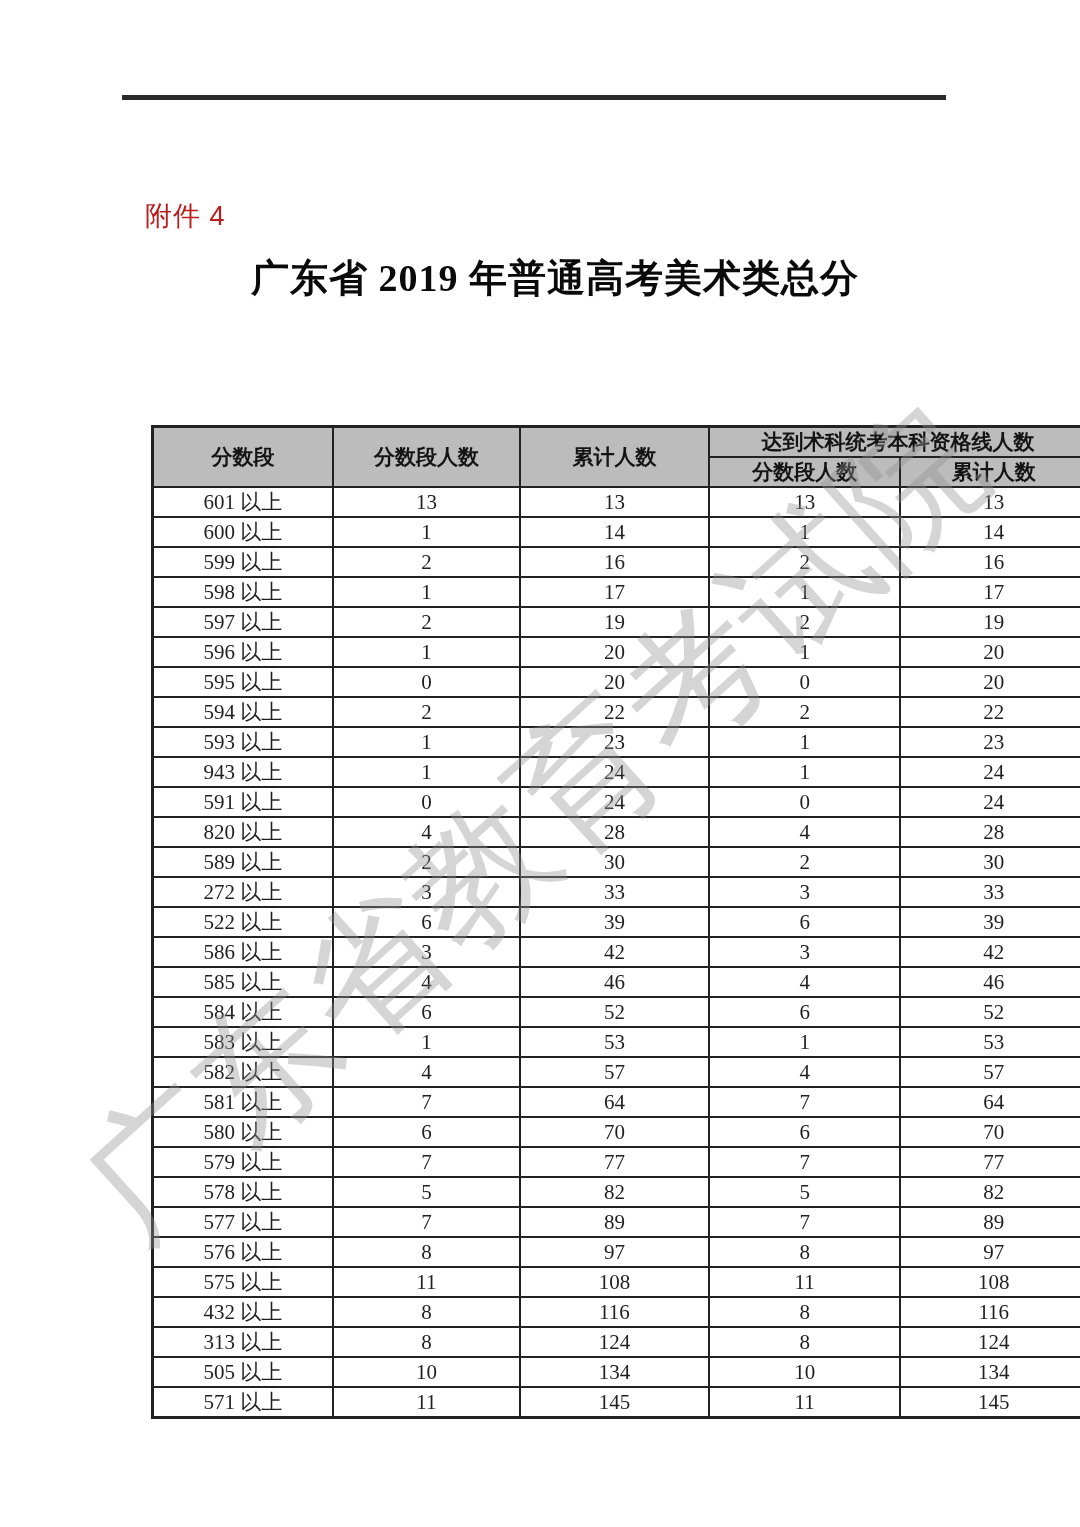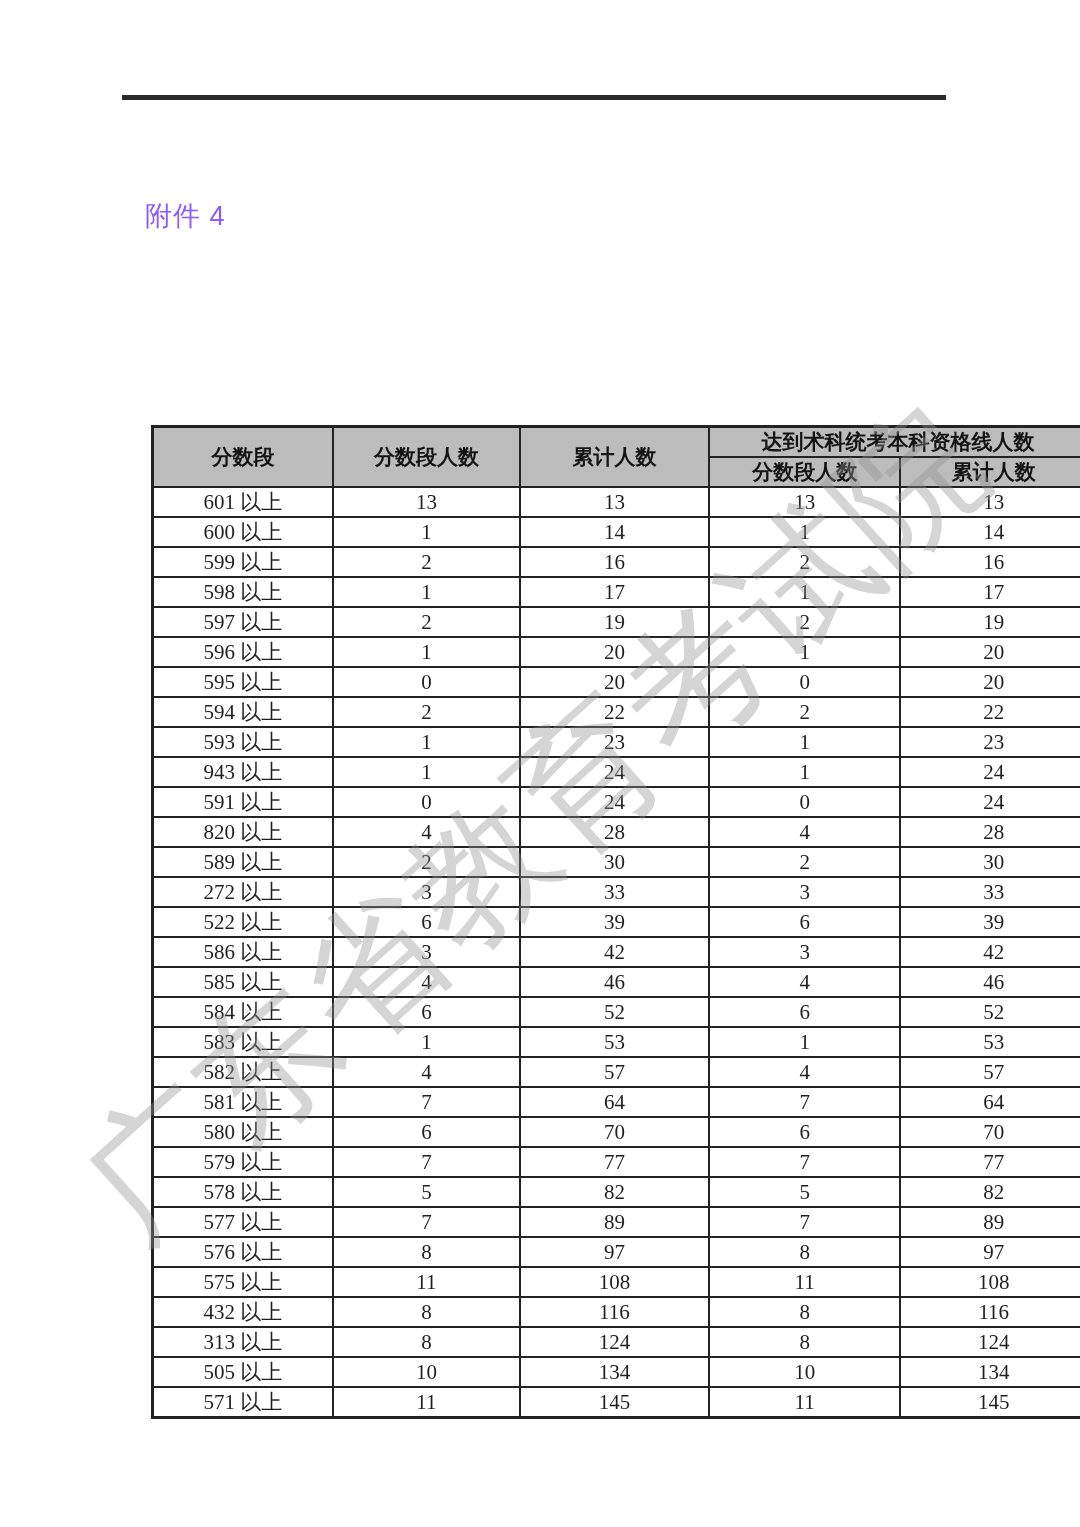--- a/index.html
+++ b/index.html
@@ -23,21 +23,21 @@
     height: 5px;
     background: var(--top-rule, #2b2b2b);
   }
   .attachment-label {
     position: absolute;
     left: 145px;
     top: 198px;
     font-family: "Liberation Sans", "DejaVu Sans", sans-serif;
     font-size: 27px;
     font-weight: 500;
-    color: #8b5cf6;
+    color: #b91c1c;
     letter-spacing: 1px;
   }
   .title-block {
     position: absolute;
     left: 30px;
     top: 254px;
     width: 1050px;
     text-align: center;
     font-weight: 700;
     font-size: 38px;
@@ -95,20 +95,21 @@
 </head>
 <body style="--header-bg: #bcbcbc; --border: #222222; --text: #1c1c1c; --top-rule: #2b2b2b; --watermark: rgba(145,145,145,0.38);">
 
 <div class="page">
 
   <div class="top-rule"></div>
 
   <div class="attachment-label">附件 4</div>
 
   <div class="title-block">
+    <div>广东省 2019 年普通高考美术类总分</div>
   </div>
 
   <table class="score-table">
     <colgroup>
       <col style="width:19.3%">
       <col style="width:20.0%">
       <col style="width:20.2%">
       <col style="width:20.5%">
       <col style="width:20.0%">
     </colgroup>

